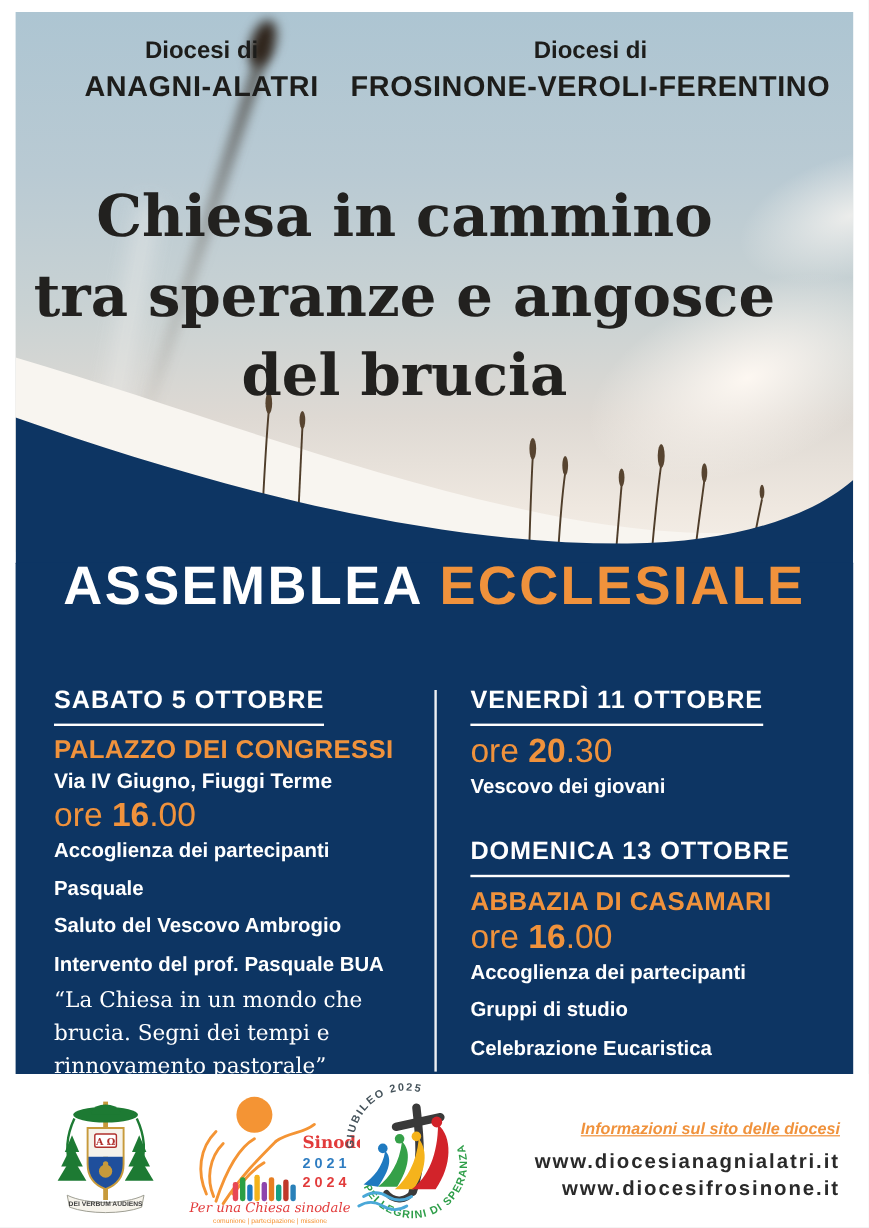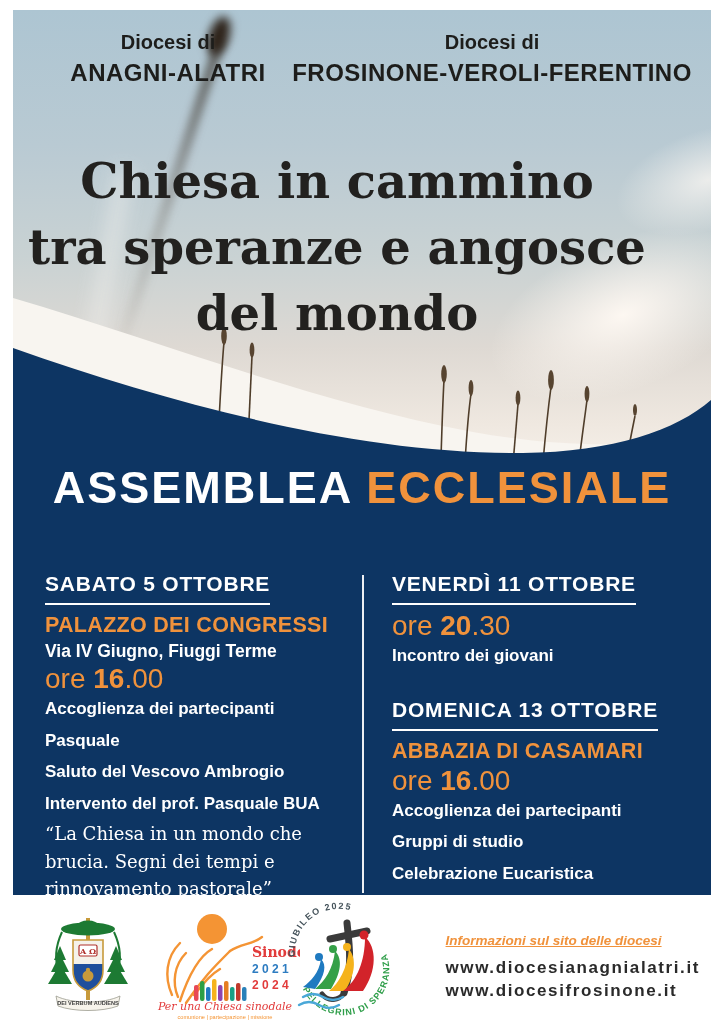--- a/index.html
+++ b/index.html
@@ -67,21 +67,21 @@
   .ore .min{font-weight:500;}
   .item{font-size:17px;font-weight:700;line-height:31.5px;}
   .quote{font-family:"DejaVu Serif",serif;font-size:18px;font-weight:400;line-height:27.5px;margin-top:1px;}
 
   
   .footer{position:absolute;left:0;top:895px;width:724px;height:128px;background:#fff;z-index:3;}
   .logo{position:absolute;}
   .coa{left:38px;top:17px;}
   .sinodo{left:150px;top:14px;}
   .giubileo{left:281px;top:6px;}
-  .info{position:absolute;right:24px;top:38px;text-align:left;}
+  .info{position:absolute;right:24px;top:38px;text-align:right;}
   .info-label{font-size:13.5px;font-weight:700;font-style:italic;color:#f0923c;
               text-decoration:underline;margin-bottom:8px;}
   .site{font-size:17px;font-weight:800;color:#2a2a2a;letter-spacing:1.6px;line-height:23px;}
 </style>
 </head>
 <body>
 
 <div class="page">
 
   <div class="photo">
@@ -122,21 +122,21 @@
     <div class="l2">ANAGNI-ALATRI</div>
   </div>
   <div class="hdr hdr-right">
     <div class="l1">Diocesi di</div>
     <div class="l2">FROSINONE-VEROLI-FERENTINO</div>
   </div>
 
   <div class="main-title">
     <div>Chiesa in cammino</div>
     <div>tra speranze e angosce</div>
-    <div>del mondo</div>
+    <div>del brucia</div>
   </div>
 
   <div class="banner"><span>ASSEMBLEA</span> <span class="orange">ECCLESIALE</span></div>
 
   <div class="schedule">
     <div class="col-left" id="col-left">
         <div class="session">
           <div class=""><div class="day-header">SABATO 5 OTTOBRE</div></div>
           <div class="venue">PALAZZO DEI CONGRESSI</div>
           <div class="address">Via IV Giugno, Fiuggi Terme</div>
@@ -146,21 +146,21 @@
           <div class="item">Saluto del Vescovo Ambrogio</div>
           <div class="item">Intervento del prof. Pasquale BUA</div>
           <div class="quote">“La Chiesa in un mondo che brucia. Segni dei tempi e rinnovamento pastorale”</div>
         </div>
       </div>
     <div class="divider"></div>
     <div class="col-right" id="col-right">
         <div class="session">
           <div class=""><div class="day-header">VENERDÌ 11 OTTOBRE</div></div>
           <div class="ore"><span class="pre">ore </span><span class="hour">20</span><span class="min">.30</span></div>
-          <div class="item">Incontro dei giovani</div>
+          <div class="item">Vescovo dei giovani</div>
         </div>
         <div class="session gap-top">
           <div class=""><div class="day-header">DOMENICA 13 OTTOBRE</div></div>
           <div class="venue">ABBAZIA DI CASAMARI</div>
           <div class="ore"><span class="pre">ore </span><span class="hour">16</span><span class="min">.00</span></div>
           <div class="item">Accoglienza dei partecipanti</div>
           <div class="item">Gruppi di studio</div>
           <div class="item">Celebrazione Eucaristica</div>
         </div>
       </div>

